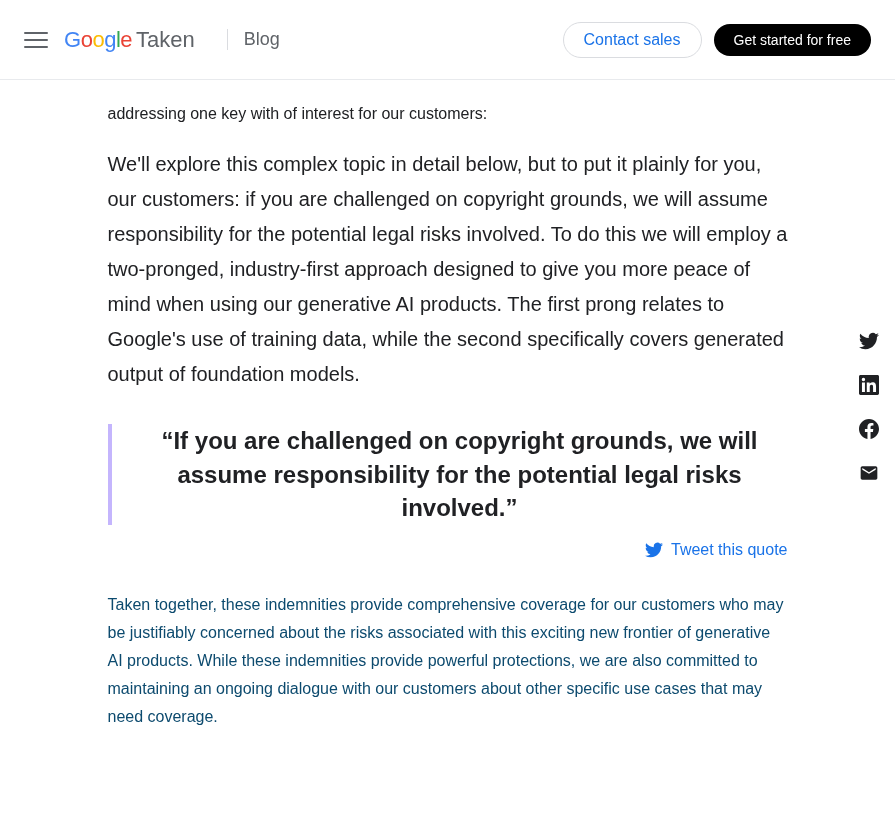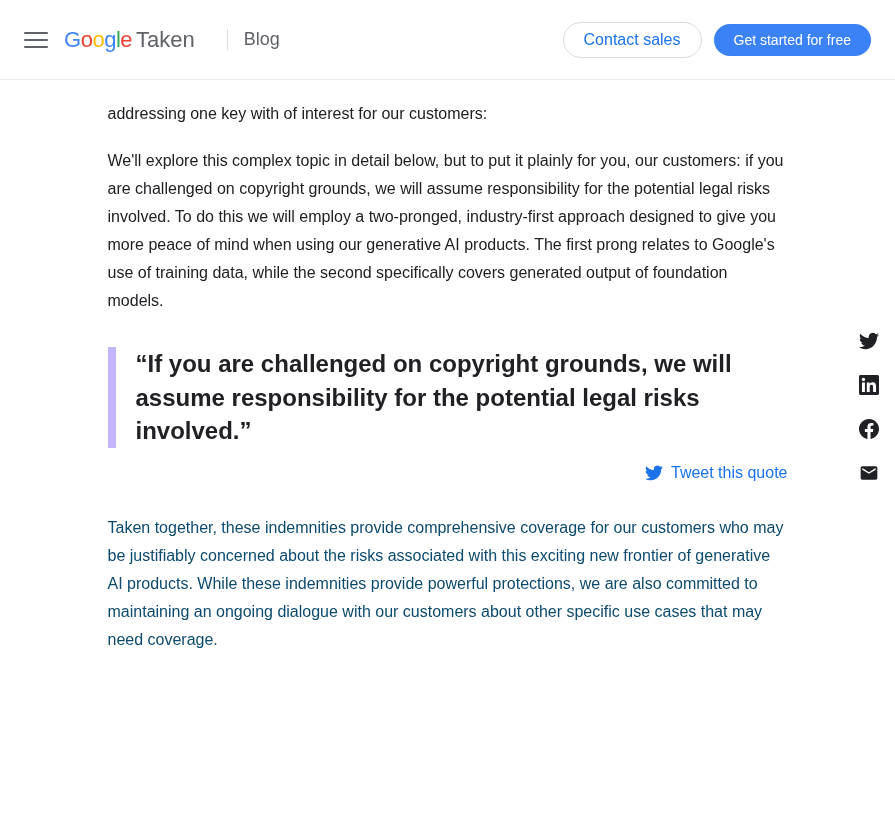--- a/index.html
+++ b/index.html
@@ -105,21 +105,21 @@
       font-size: 16px;
       font-weight: 500;
       cursor: pointer;
       white-space: nowrap;
     }
 
     .btn-started {
       padding: 8px 20px;
       border: none;
       border-radius: 24px;
-      background: #3b82f6;
+      background: #000000;
       color: #fff;
       font-size: 14px;
       font-weight: 500;
       cursor: pointer;
       white-space: nowrap;
     }
 
     
     .social-sidebar {
       position: fixed;
@@ -164,31 +164,32 @@
       line-height: 1.7;
       color: #202124;
       margin-bottom: 20px;
     }
 
     .intro-text em {
       font-style: italic;
     }
 
     .body-paragraph {
-      font-size: 16px;
+      font-size: 20px;
       line-height: 1.75;
       color: #202124;
       margin-bottom: 28px;
     }
 
     
     .blockquote-section {
-      border-left: 8px solid #c4b5fd;
+      border-left: 4px solid #c4b5fd;
       padding-left: 20px;
       margin: 32px 0 16px 0;
+      text-align: center;
     }
 
     .blockquote-text {
       font-size: 24px;
       font-weight: 700;
       line-height: 1.4;
       color: #202124;
       font-style: normal;
     }
 

